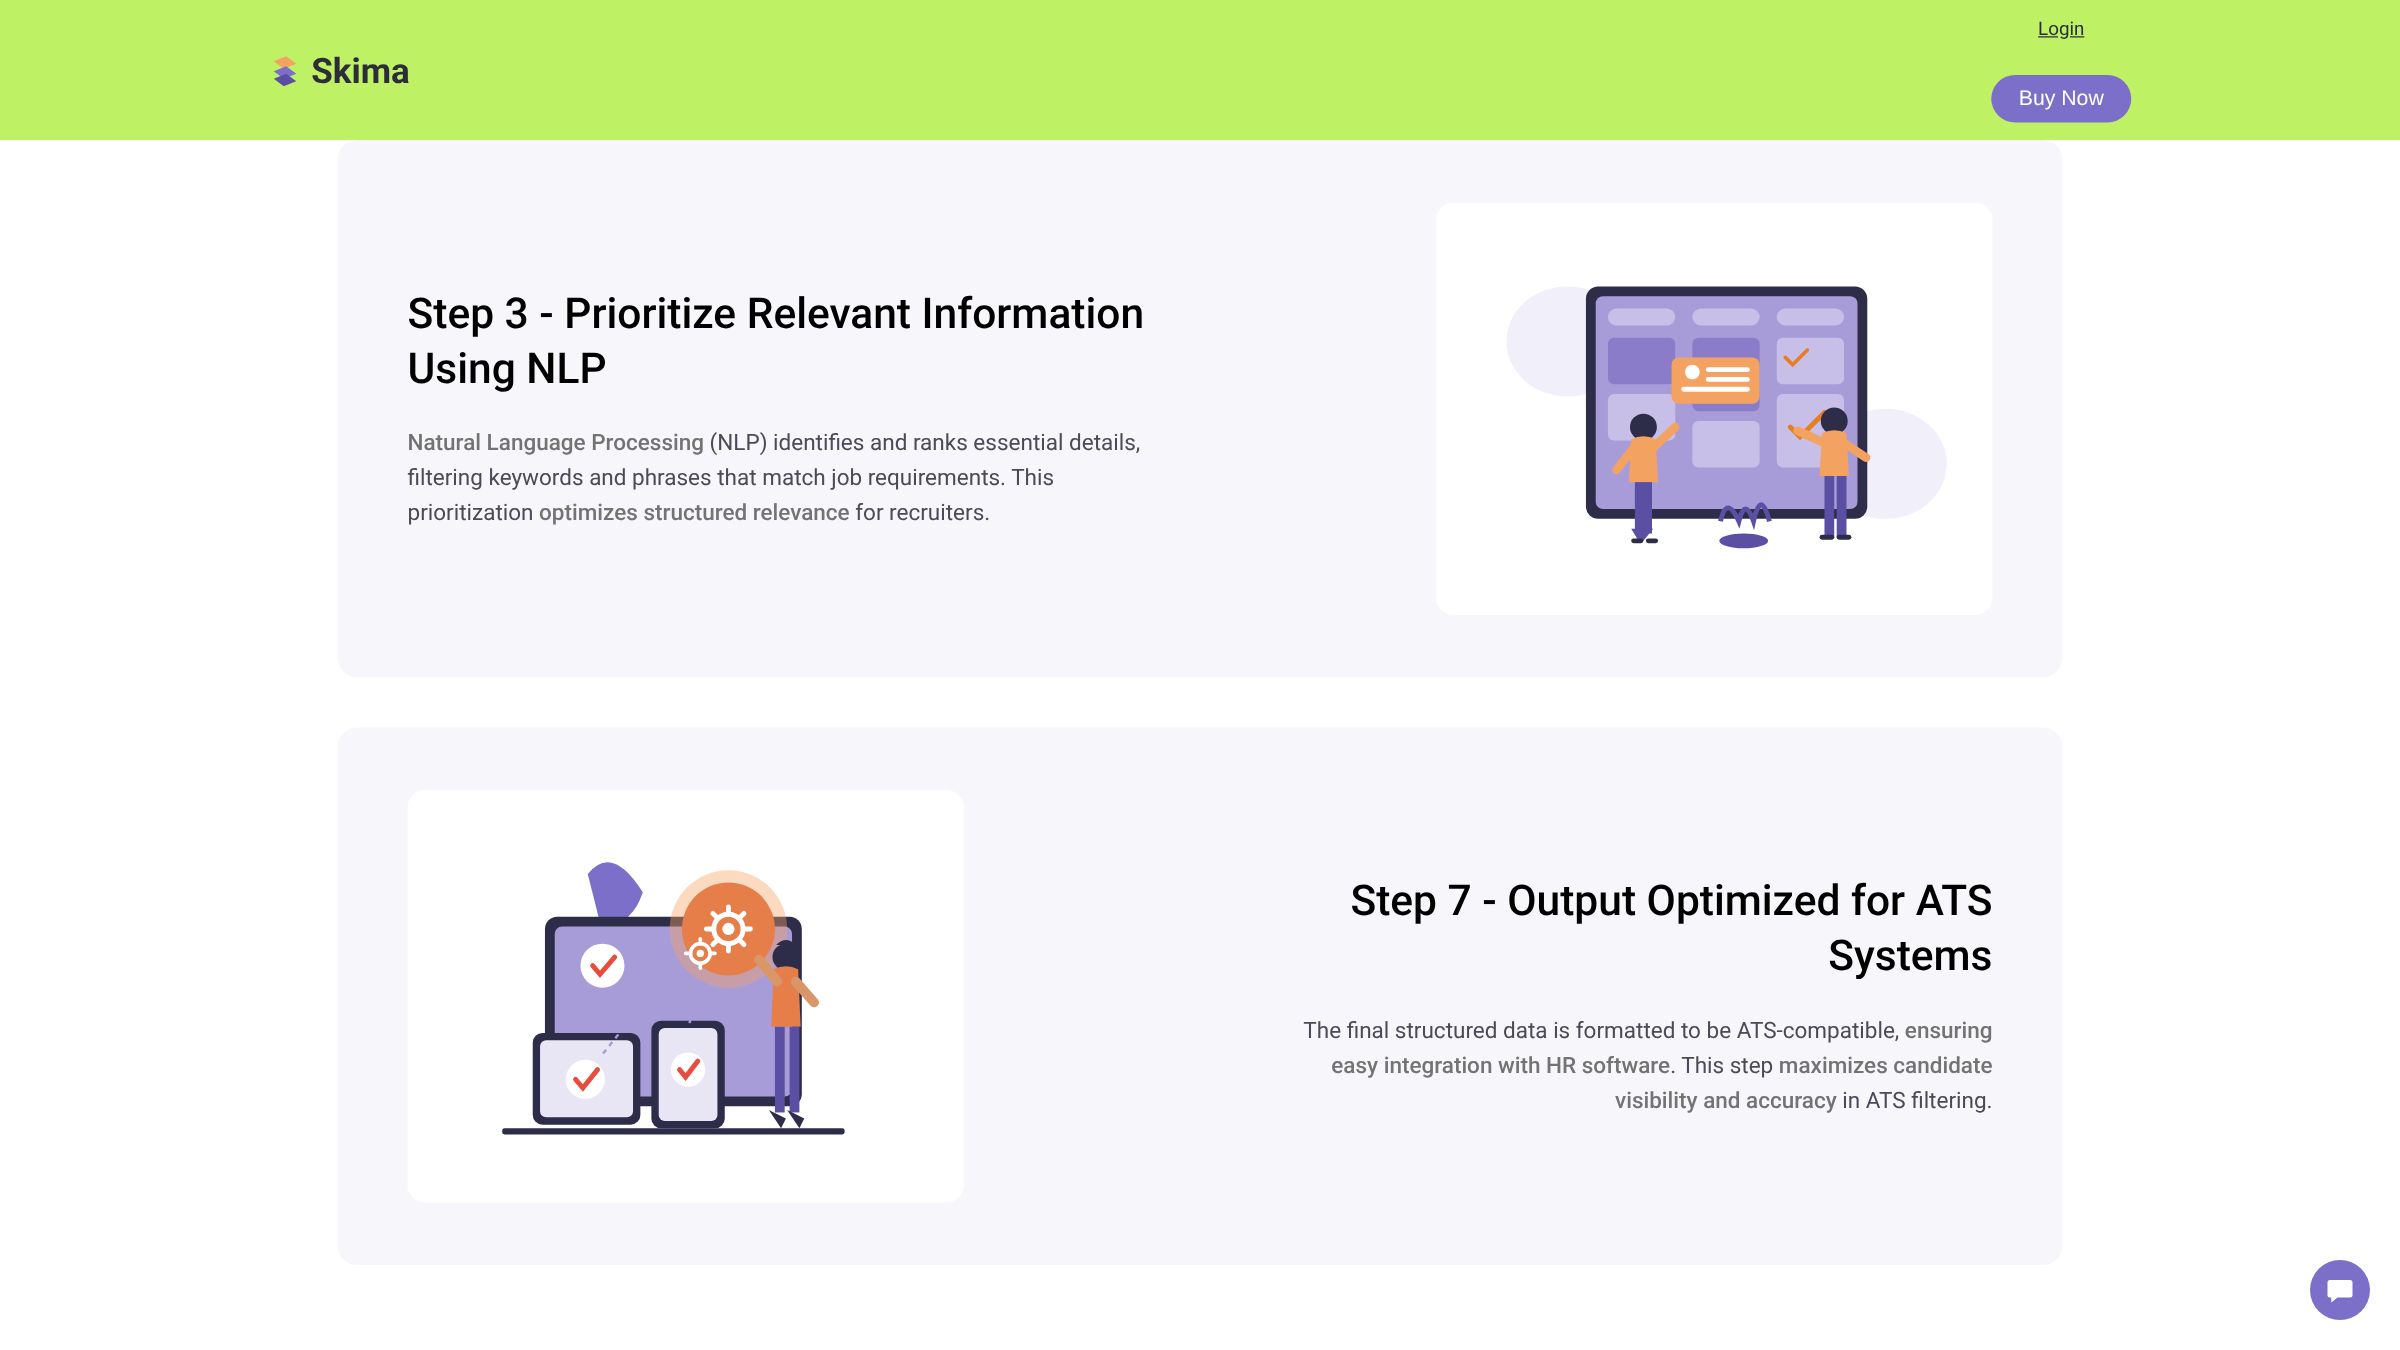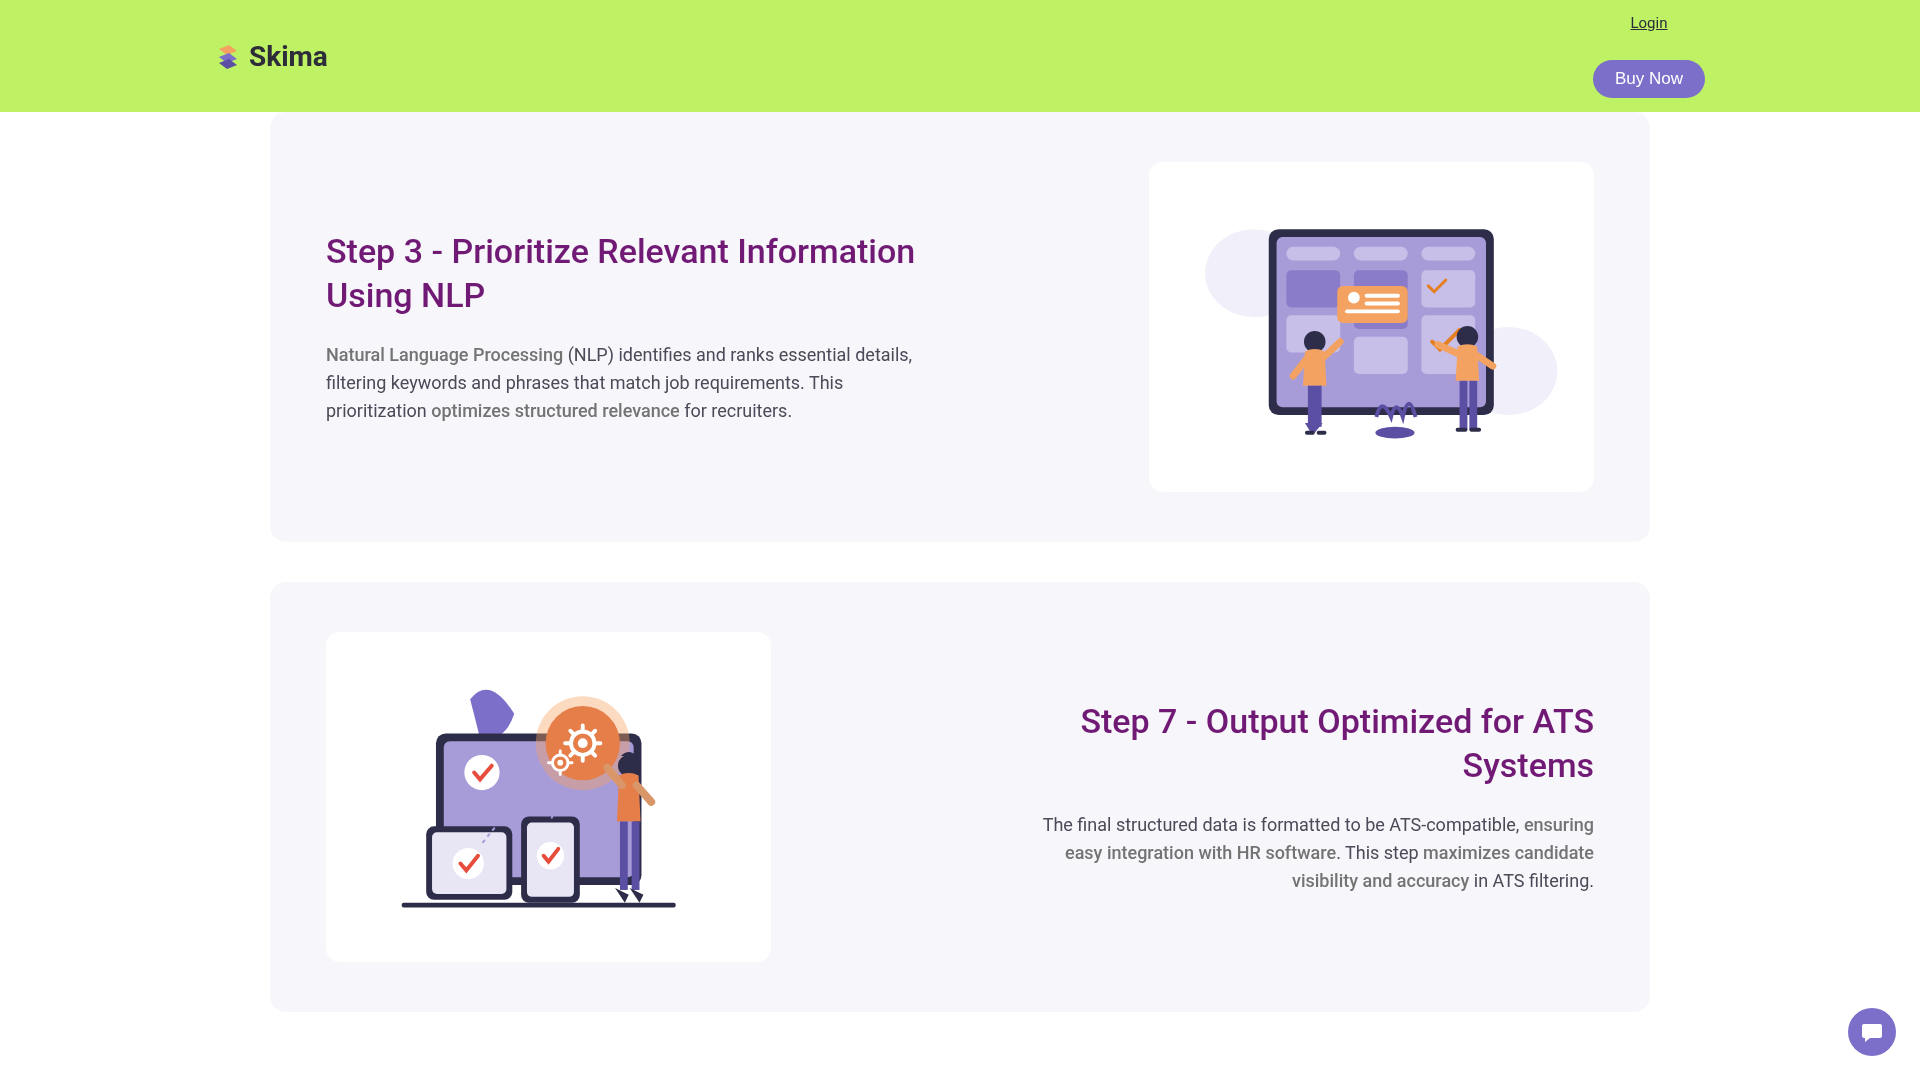--- a/index.html
+++ b/index.html
@@ -84,21 +84,21 @@
     }
     
     .card-text.right {
       text-align: right;
       margin-left: auto;
     }
     
     .card-title {
       font-size: 34px;
       font-weight: 500;
-      color: #701a75;
+      color: #000000;
       line-height: 1.3;
       margin-bottom: 24px;
     }
     
     .card-desc {
       font-size: 18px;
       line-height: 1.55;
       color: #4a4a58;
     }
     

